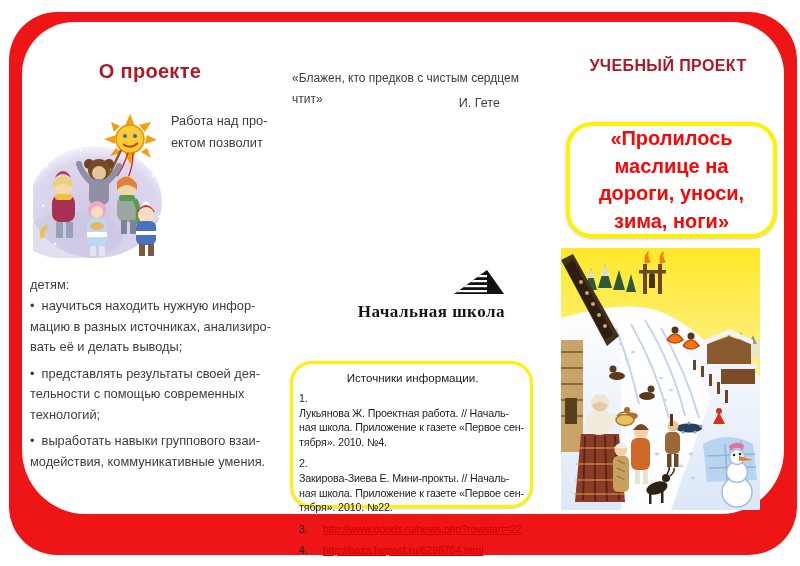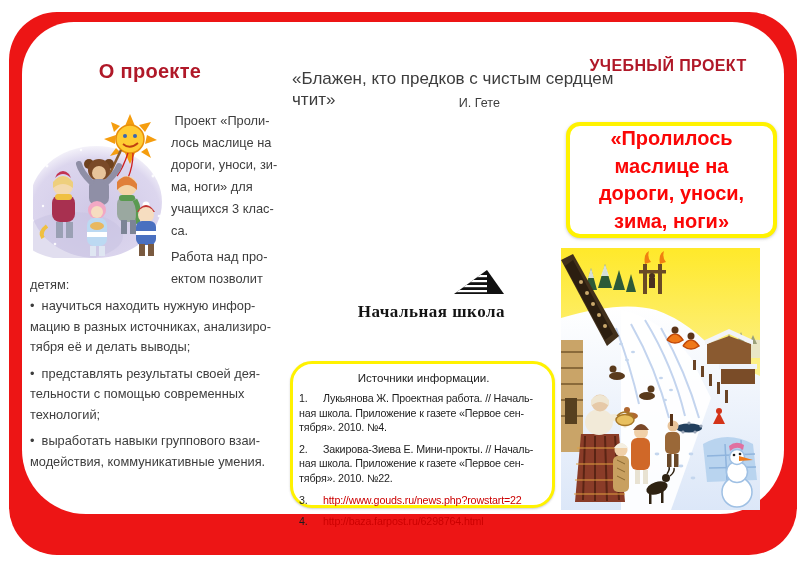--- a/index.html
+++ b/index.html
@@ -16,35 +16,35 @@
   h1,h2,p{margin:0;padding:0;}
 
   .left-heading{left:30px;top:60px;width:240px;text-align:center;font-size:20px;letter-spacing:.3px;}
   .children-illu{left:33px;top:106px;width:134px;height:152px;}
   .side-text{left:171px;top:110px;width:106px;}
   .side-text p+p{margin-top:4px;}
   .detyam{left:30px;top:274px;}
   .bullets{left:30px;top:296px;width:250px;}
   .bullet{white-space:pre;font-size:12.8px;line-height:20.5px;color:#3d3d3d;margin-bottom:6px;}
 
-  .quote{left:292px;top:68px;font-size:17px;line-height:21px;color:#3d3d3d;}
+  .quote{left:292px;top:68px;font-size:12px;line-height:21px;color:#3d3d3d;}
   .quote-author{left:292px;top:96px;width:208px;text-align:right;font-size:12.6px;color:#3d3d3d;}
   .logo{left:349px;top:268px;width:156px;text-align:right;}
   .logo-text{font-family:"Liberation Serif",serif;font-weight:600;font-size:17px;color:#141414;letter-spacing:.5px;margin-top:3px;}
 
-  .sources-box{left:290px;top:361px;width:265px;height:147px;background:#fff;border:3px solid #fff200;
+  .sources-box{left:290px;top:361px;width:243px;height:147px;background:#fff;border:3px solid #fff200;
     border-radius:22px;box-sizing:border-box;padding:7px 4px 4px 6px;box-shadow:0 1px 2px rgba(150,150,150,.45);}
   .sources-title{text-align:center;font-size:11.6px;color:#222;margin-bottom:3px;}
   .src-item{font-size:10.7px;line-height:14.6px;color:#1d1d1d;margin-top:7px;letter-spacing:-.15px;}
   .src-num{display:inline-block;width:24px;}
   .src-text{white-space:pre;margin-top:12px;}
-  .src-link{color:#cc0000;cursor:pointer;}
+  .src-link{color:#cc0000;text-decoration:underline;cursor:pointer;}
 
   .right-heading{left:555px;top:57px;width:226px;text-align:center;font-size:16px;letter-spacing:.4px;}
-  .title-box{left:566px;top:122px;width:211px;height:116px;background:#fff;border:4px solid #fff200;border-radius:14px;
+  .title-box{left:566px;top:122px;width:211px;height:116px;background:#fff;border:4px solid #fff200;border-radius:26px;
     box-sizing:border-box;box-shadow:0 1px 3px rgba(150,150,150,.5);display:flex;align-items:center;justify-content:center;}
   .title-box-text{white-space:pre;text-align:center;font-size:20px;line-height:27.5px;font-weight:bold;color:#fb0606;}
   .winter-illu{left:561px;top:248px;width:199px;height:262px;}
 </style>
 </head>
 <body>
 
 <div class="page">
   <div class="frame-outer">
     <div class="frame-inner"></div>
@@ -138,35 +138,29 @@
         <circle cx="14" cy="60" r="1.4"></circle>
           <circle cx="120" cy="70" r="1.4"></circle>
           <circle cx="10" cy="100" r="1.2"></circle>
         <circle cx="126" cy="110" r="1.3"></circle>
           <circle cx="48" cy="44" r="1.2"></circle>
           <circle cx="22" cy="138" r="1.3"></circle>
       </g>
     </svg>
 
     <div class="abs side-text body-text">
-      <p class="pre"> Проект «Проли-
-лось маслице на
-дороги, уноси, зи-
-ма, ноги» для
-учащихся 3 клас-
-са.</p>
       <p class="pre">Работа над про-
 ектом позволит</p>
     </div>
     <div class="abs detyam body-text">детям:</div>
 
     <div class="abs bullets">
       <div class="bullet">•  научиться находить нужную инфор-
 мацию в разных источниках, анализиро-
-тября её и делать выводы;</div>
+вать её и делать выводы;</div>
       <div class="bullet">•  представлять результаты своей дея-
 тельности с помощью современных
 технологий;</div>
       <div class="bullet">•  выработать навыки группового взаи-
 модействия, коммуникативные умения.</div>
     </div>
 
     <div class="abs quote pre">«Блажен, кто предков с чистым сердцем
 чтит»</div>
     <div class="abs quote-author">И. Гете</div>

